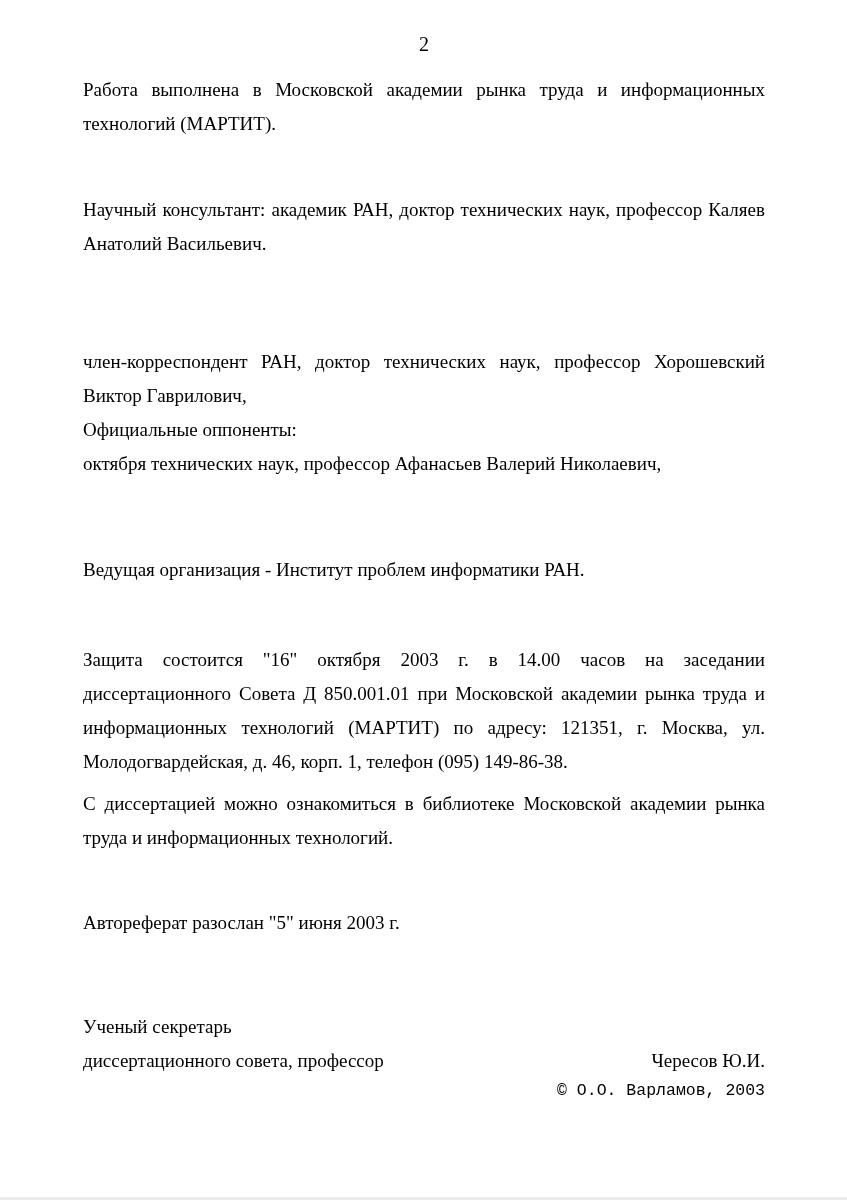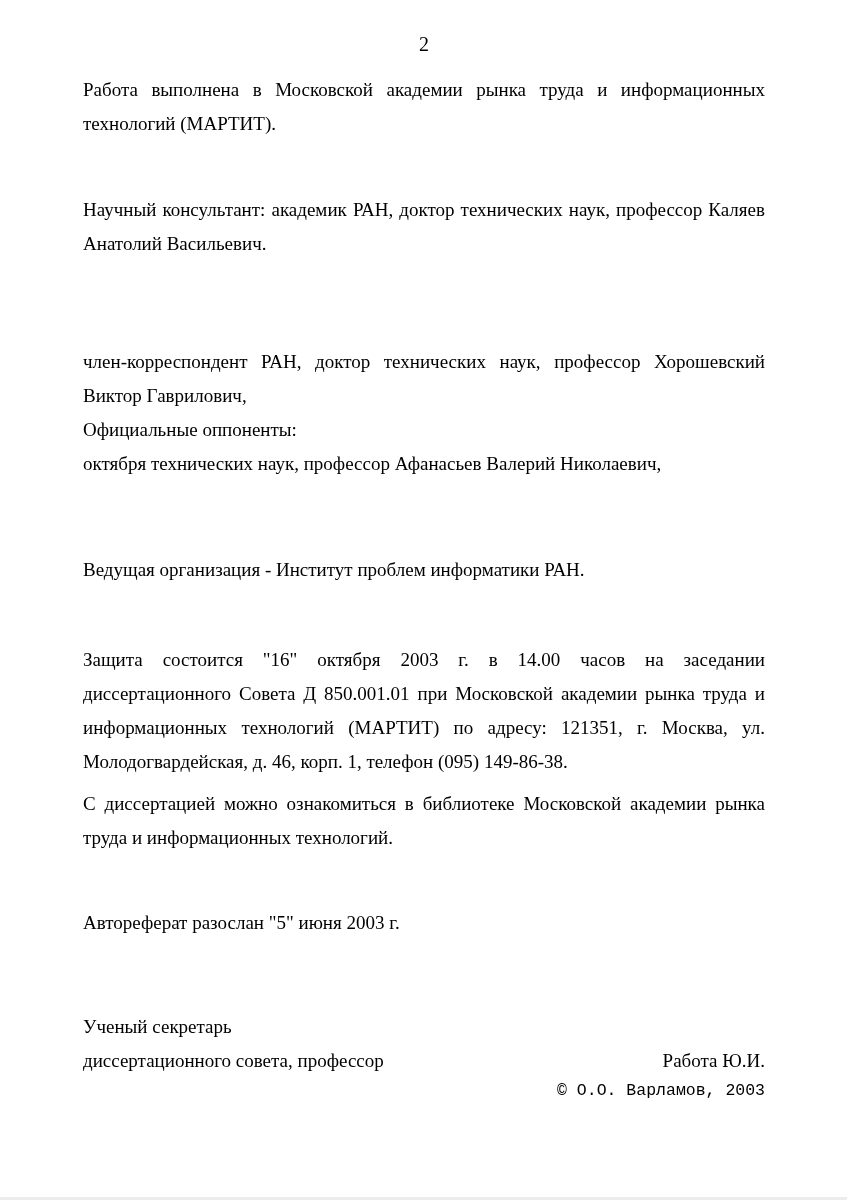--- a/index.html
+++ b/index.html
@@ -83,19 +83,19 @@
   <p class="block just p-defense">Защита состоится "16" октября 2003 г. в 14.00 часов на заседании диссертационного Совета Д 850.001.01 при Московской академии рынка труда и информационных технологий (МАРТИТ) по адресу: 121351, г. Москва, ул. Молодогвардейская, д. 46, корп. 1, телефон (095) 149-86-38.</p>
 
   <p class="block just p-library">С диссертацией можно ознакомиться в библиотеке Московской академии рынка труда и информационных технологий.</p>
 
   <p class="block p-sent">Автореферат разослан "5" июня 2003 г.</p>
 
   <div class="block p-signature">
     <p class="inner">Ученый секретарь</p>
     <div class="sig-row">
       <span>диссертационного совета, профессор</span>
-      <span>Работа Ю.И.</span>
+      <span>Чересов Ю.И.</span>
     </div>
   </div>
 
   <div class="p-copyright">© О.О. Варламов, 2003</div>
 
 </div>
 
 </body></html>

